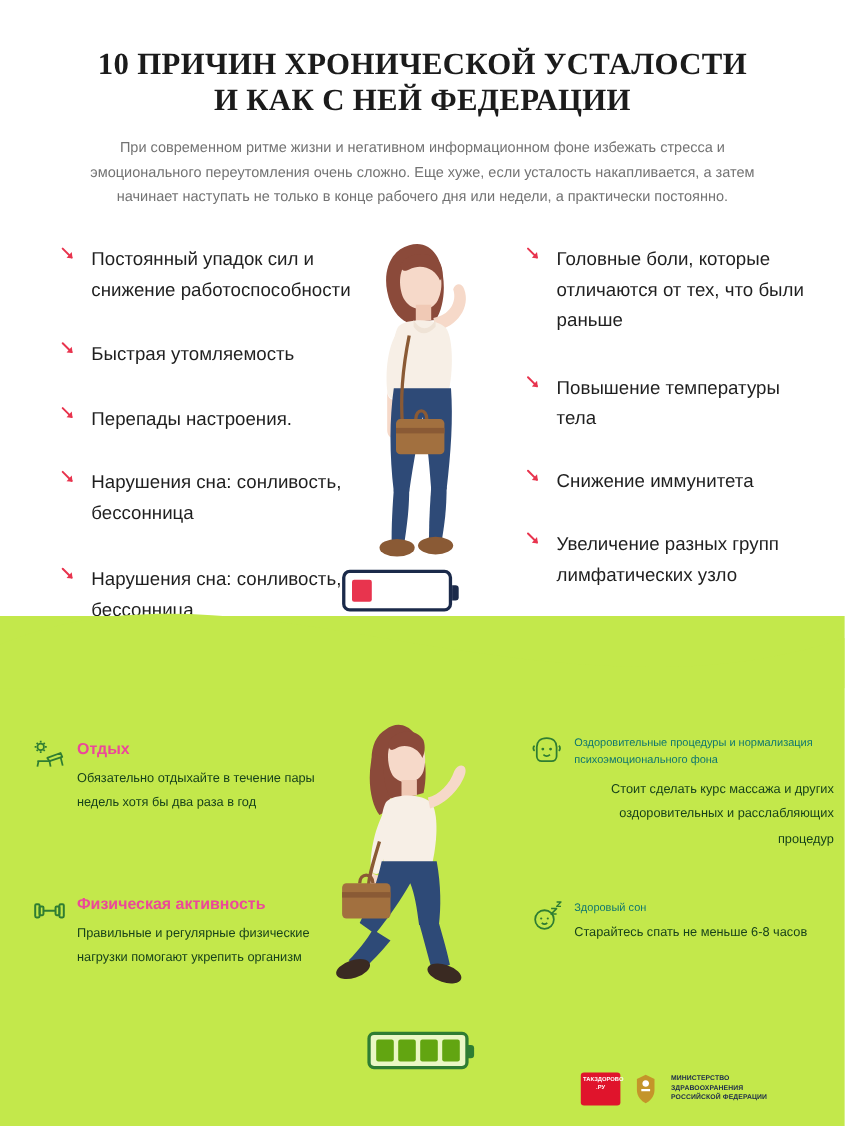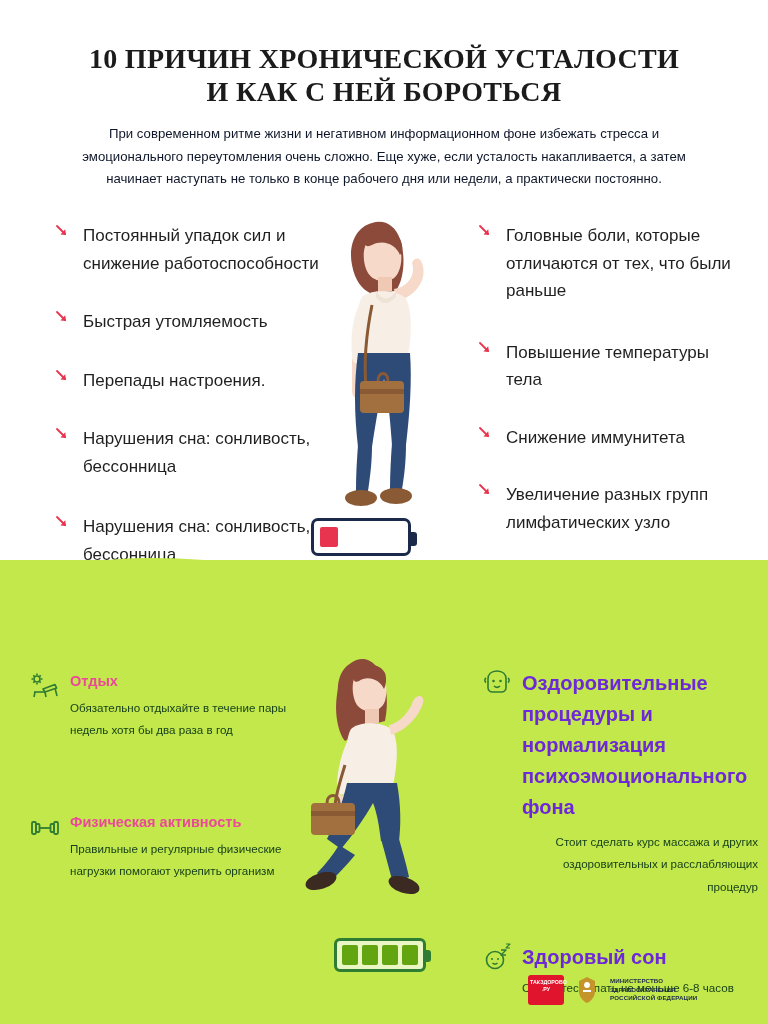--- a/index.html
+++ b/index.html
@@ -41,21 +41,21 @@
   }
 
   .intro {
     position: absolute;
     top: 123px;
     left: 58px;
     width: 652px;
     text-align: center;
     font-size: 13.2px;
     line-height: 1.72;
-    color: #0f172a;
+    color: #737373;
   }
 
   
   .col-left {
     position: absolute;
     top: 222px;
     left: 55px;
     width: 270px;
   }
   .col-right {
@@ -174,23 +174,23 @@
     color: #ec4899;
     line-height: 1.3;
     margin-bottom: 6px;
   }
   .tip-text {
     font-size: 11.6px;
     line-height: 1.92;
     color: #17421a;
   }
   .tips-right .tip-title {
-    font-size: 20px;
-    font-weight: bold;
-    color: #6d28d9;
+    font-size: 10px;
+    font-weight: normal;
+    color: #0f766e;
     line-height: 1.55;
     margin-bottom: 4px;
   }
 
   
   .illus-bottom {
     position: absolute;
     left: 293px;
     top: 645px;
     width: 185px;
@@ -265,21 +265,21 @@
     letter-spacing: 0.1px;
   }
 </style>
 </head>
 <body>
 
 <div class="page">
 
   <div class="title-block">
     <div class="title-line">10 ПРИЧИН ХРОНИЧЕСКОЙ УСТАЛОСТИ</div>
-    <div class="title-line">И КАК С НЕЙ БОРОТЬСЯ</div>
+    <div class="title-line">И КАК С НЕЙ ФЕДЕРАЦИИ</div>
   </div>
 
   <div class="intro">При современном ритме жизни и негативном информационном фоне избежать стресса и эмоционального переутомления очень сложно. Еще хуже, если усталость накапливается, а затем начинает наступать не только в конце рабочего дня или недели, а практически постоянно.</div>
 
   <div class="col-left">
     <div class="sym">
       <span class="arrow">
         <svg width="18" height="18" viewBox="0 0 18 18">
             <path d="M2 3 L10 11" stroke="#e8344e" stroke-width="1.8" fill="none" stroke-linecap="round"></path>
             <path d="M11 12 L5.5 11.4 L10.2 6.2 Z" fill="#e8344e"></path>

